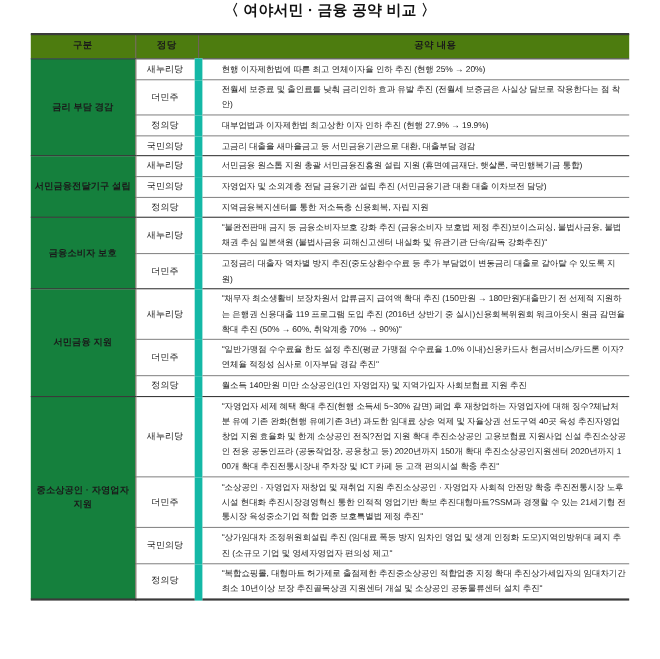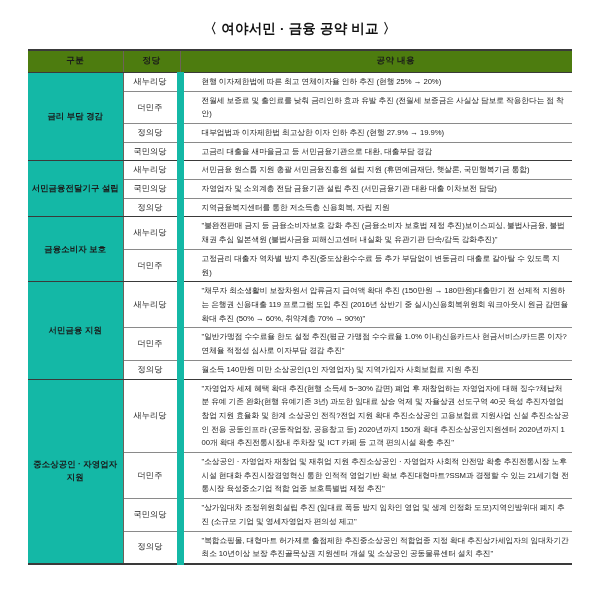--- a/index.html
+++ b/index.html
@@ -20,21 +20,21 @@
     position: relative;
     box-sizing: border-box;
     padding: 0;
   }
   .doc-title {
     text-align: center;
     font-size: 13.5px;
     font-weight: bold;
     letter-spacing: 0.2px;
     color: #111111;
-    padding-top: 22px;
+    padding-top: 3px;
     padding-bottom: 12px;
     line-height: 1.1;
   }
   .table-wrap {
     margin: 0 28px 0 28px;
   }
   table.compare {
     width: 544px;
     border-collapse: collapse;
     table-layout: fixed;
@@ -53,21 +53,21 @@
     font-weight: bold;
     color: #1a1a1a;
     height: 19px;
     text-align: center;
     vertical-align: middle;
     letter-spacing: 0.3px;
   }
   thead th:last-child { border-right: none; padding-left: 40px; }
 
   td.cat {
-    background: #14b8a6;
+    background: #15803d;
     border-right: 1px solid #6e6258;
     border-bottom: 1.3px solid #3a3a3a;
     font-size: 8.4px;
     font-weight: bold;
     text-align: center;
     vertical-align: middle;
     line-height: 1.55;
     color: #1a1a1a;
     letter-spacing: 0.1px;
     padding: 0 1px;

